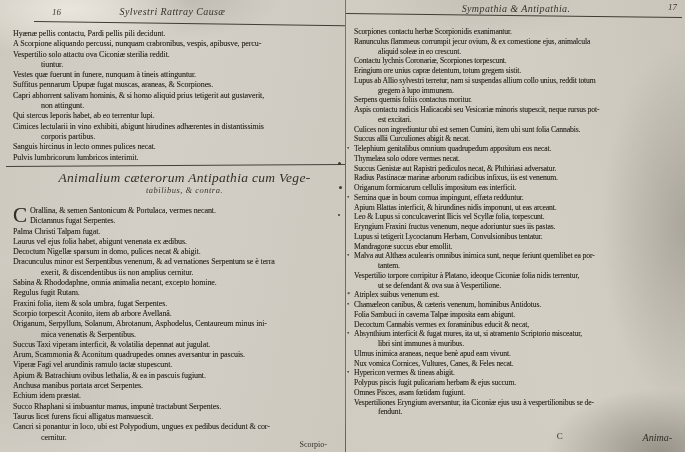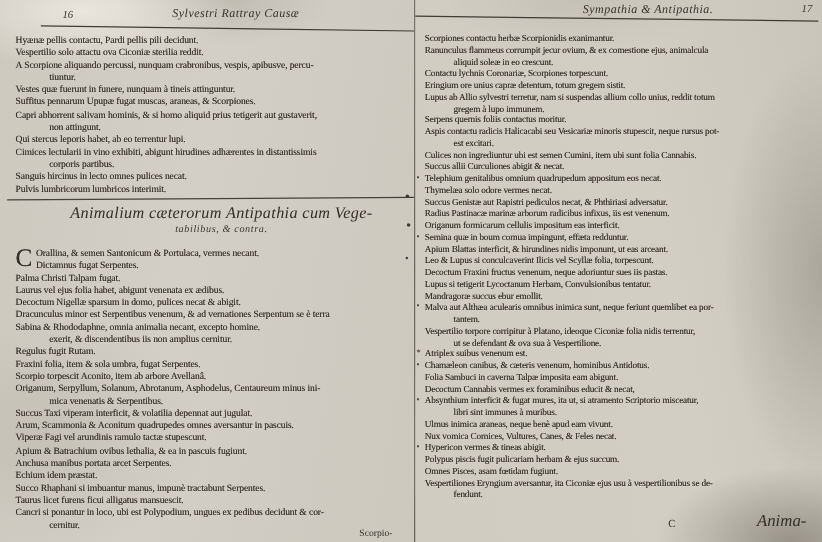--- a/index.html
+++ b/index.html
@@ -25,21 +25,21 @@
       radial-gradient(ellipse 160px 90px at 92% 100%, rgba(84,78,68,.45), rgba(84,78,68,0) 70%),
       radial-gradient(ellipse 120px 260px at 100% 50%, rgba(110,104,93,.35), rgba(110,104,93,0) 70%),
       radial-gradient(ellipse 150px 60px at 40% 0%, rgba(168,163,152,.30), rgba(168,163,152,0) 75%),
       linear-gradient(260deg,#c9c5bb 0%, #d2cec4 40%, #d0ccc2 100%);
   }
   
   .pg-header { position:absolute; top:0; left:0; right:0; height:26px; }
   .folio { position:absolute; font-style:italic; font-size:9px; color:#3b362e;margin-left:38px; }
   .running-title {
     position:absolute; width:100%; text-align:center; top:6px;
-    font-style:italic; font-size:10px; letter-spacing:.4px; color:#38332b;padding-left:24px;
+    font-style:italic; font-size:10px; letter-spacing:.4px; color:#38332b;
   }
   #left-page .folio { left:14px; top:7px; }
   #right-page .folio { right:9px; top:2px; }
   #right-page .running-title { top:3px; }
   .header-rule { position:absolute; height:1.4px; background:#403b33; }
   #left-page .header-rule { top:21px; left:34px; width:311px; transform:rotate(.8deg); transform-origin:left center; }
   #right-page .header-rule { top:13px; left:0; width:336px; transform:rotate(.7deg); transform-origin:left center; }
   
   .textcol { position:absolute; }
   #left-text1 { top:29px; left:13px; right:3px; }
@@ -62,40 +62,40 @@
   }
   
   #section-heading { position:absolute; top:170px; left:0; width:345px; text-align:center;margin-left:12px; }
   .sect-h1 { font-style:italic; font-size:13.5px; line-height:15px; letter-spacing:.3px; color:#332e27; }
   .sect-h2 { font-style:italic; font-size:8.5px; line-height:10px; letter-spacing:.5px; color:#3b362e; }
   .mid-rule { position:absolute; top:165px; left:6px; width:339px; height:1.3px; background:#45403a; transform:rotate(-.35deg); }
   
   .catchword { position:absolute; font-size:8px; color:#332e27; }
   #left-catchword { right:18px; bottom:3px; }
   #right-sig { left:62%; bottom:11px; font-size:9px; }
-  #right-catchword { right:14px; bottom:9px; font-style:italic; font-size:14px; }
+  #right-catchword { right:14px; bottom:9px; font-style:italic; font-size:10px; }
   
   .speck { position:absolute; border-radius:50%; background:#3e3a33; }
 </style>
 </head>
 <body>
 
 <div id="scan">
 
   <div class="page" id="left-page">
     <div class="pg-header">
       <span class="folio">16</span>
       <div class="running-title">Sylvestri Rattray Causæ</div>
       <div class="header-rule"></div>
     </div>
 
     <div class="textcol" id="left-text1">
         <div class="line">Hyænæ pellis contactu, Pardi pellis pili decidunt.</div>
+        <div class="line">A Scorpione aliquando percussi, nunquam crabronibus, vespis, apibusve, percu-</div>
         <div class="line">Vespertilio solo attactu ova Ciconiæ sterilia reddit.</div>
-        <div class="line">A Scorpione aliquando percussi, nunquam crabronibus, vespis, apibusve, percu-</div>
         <div class="line indent">tiuntur.</div>
         <div class="line">Vestes quæ fuerunt in funere, nunquam à tineis attinguntur.</div>
         <div class="line">Suffitus pennarum Upupæ fugat muscas, araneas, &amp; Scorpiones.</div>
         <div class="line">Capri abhorrent salivam hominis, &amp; si homo aliquid prius tetigerit aut gustaverit,</div>
         <div class="line indent">non attingunt.</div>
         <div class="line">Qui stercus leporis habet, ab eo terrentur lupi.</div>
         <div class="line">Cimices lectularii in vino exhibiti, abigunt hirudines adhærentes in distantissimis</div>
         <div class="line indent">corporis partibus.</div>
         <div class="line">Sanguis hircinus in lecto omnes pulices necat.</div>
         <div class="line">Pulvis lumbricorum lumbricos interimit.</div>
@@ -108,22 +108,22 @@
       <div class="sect-h2">tabilibus, &amp; contra.</div>
     </div>
 
     <div class="textcol" id="left-text2">
         <div class="line"><span class="dropcap">C</span>Orallina, &amp; semen Santonicum &amp; Portulaca, vermes necant.</div>
         <div class="line">Dictamnus fugat Serpentes.</div>
         <div class="line">Palma Christi Talpam fugat.</div>
         <div class="line">Laurus vel ejus folia habet, abigunt venenata ex ædibus.</div>
         <div class="line">Decoctum Nigellæ sparsum in domo, pulices necat &amp; abigit.</div>
         <div class="line">Dracunculus minor est Serpentibus venenum, &amp; ad vernationes Serpentum se è terra</div>
+        <div class="line indent">exerit, &amp; discendentibus iis non amplius cernitur.</div>
         <div class="line">Sabina &amp; Rhododaphne, omnia animalia necant, excepto homine.</div>
-        <div class="line indent">exerit, &amp; discendentibus iis non amplius cernitur.</div>
         <div class="line">Regulus fugit Rutam.</div>
         <div class="line">Fraxini folia, item &amp; sola umbra, fugat Serpentes.</div>
         <div class="line">Scorpio torpescit Aconito, item ab arbore Avellanâ.</div>
         <div class="line">Origanum, Serpyllum, Solanum, Abrotanum, Asphodelus, Centaureum minus ini-</div>
         <div class="line indent">mica venenatis &amp; Serpentibus.</div>
         <div class="line">Succus Taxi viperam interficit, &amp; volatilia depennat aut jugulat.</div>
         <div class="line">Arum, Scammonia &amp; Aconitum quadrupedes omnes aversantur in pascuis.</div>
         <div class="line">Viperæ Fagi vel arundinis ramulo tactæ stupescunt.</div>
         <div class="line">Apium &amp; Batrachium ovibus lethalia, &amp; ea in pascuis fugiunt.</div>
         <div class="line">Anchusa manibus portata arcet Serpentes.</div>
@@ -162,21 +162,21 @@
         <div class="line">Culices non ingrediuntur ubi est semen Cumini, item ubi sunt folia Cannabis.</div>
         <div class="line">Succus allii Curculiones abigit &amp; necat.</div>
         <div class="line"><span class="margin-mark">•</span>Telephium genitalibus omnium quadrupedum appositum eos necat.</div>
         <div class="line">Thymelæa solo odore vermes necat.</div>
         <div class="line">Succus Genistæ aut Rapistri pediculos necat, &amp; Phthiriasi adversatur.</div>
         <div class="line">Radius Pastinacæ marinæ arborum radicibus infixus, iis est venenum.</div>
         <div class="line">Origanum formicarum cellulis impositum eas interficit.</div>
         <div class="line"><span class="margin-mark">•</span>Semina quæ in boum cornua impingunt, effæta redduntur.</div>
         <div class="line">Apium Blattas interficit, &amp; hirundines nidis imponunt, ut eas arceant.</div>
         <div class="line">Leo &amp; Lupus si conculcaverint Ilicis vel Scyllæ folia, torpescunt.</div>
-        <div class="line">Decoctum Fraxini fructus venenum, neque adoriuntur sues iis pastas.</div>
+        <div class="line">Eryngium Fraxini fructus venenum, neque adoriuntur sues iis pastas.</div>
         <div class="line">Lupus si tetigerit Lycoctanum Herbam, Convulsionibus tentatur.</div>
         <div class="line">Mandragoræ succus ebur emollit.</div>
         <div class="line"><span class="margin-mark">•</span>Malva aut Althæa aculearis omnibus inimica sunt, neque feriunt quemlibet ea por-</div>
         <div class="line indent">tantem.</div>
         <div class="line">Vespertilio torpore corripitur à Platano, ideoque Ciconiæ folia nidis terrentur,</div>
         <div class="line indent">ut se defendant &amp; ova sua à Vespertilione.</div>
         <div class="line"><span class="margin-mark">*</span>Atriplex suibus venenum est.</div>
         <div class="line"><span class="margin-mark">•</span>Chamæleon canibus, &amp; cæteris venenum, hominibus Antidotus.</div>
         <div class="line">Folia Sambuci in caverna Talpæ imposita eam abigunt.</div>
         <div class="line">Decoctum Cannabis vermes ex foraminibus educit &amp; necat,</div>

